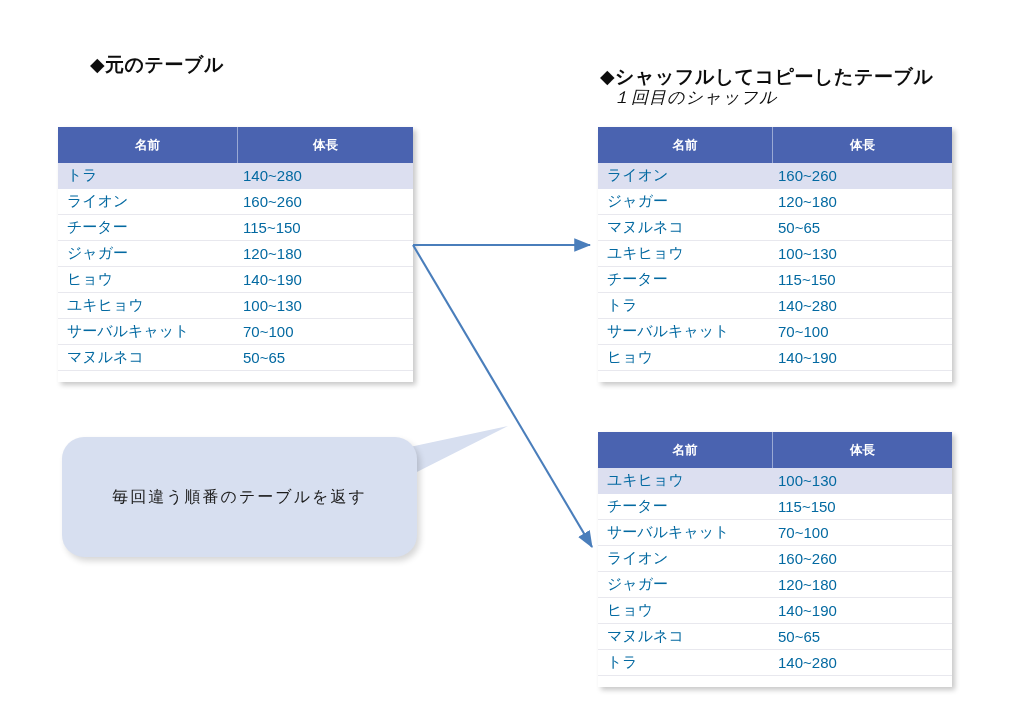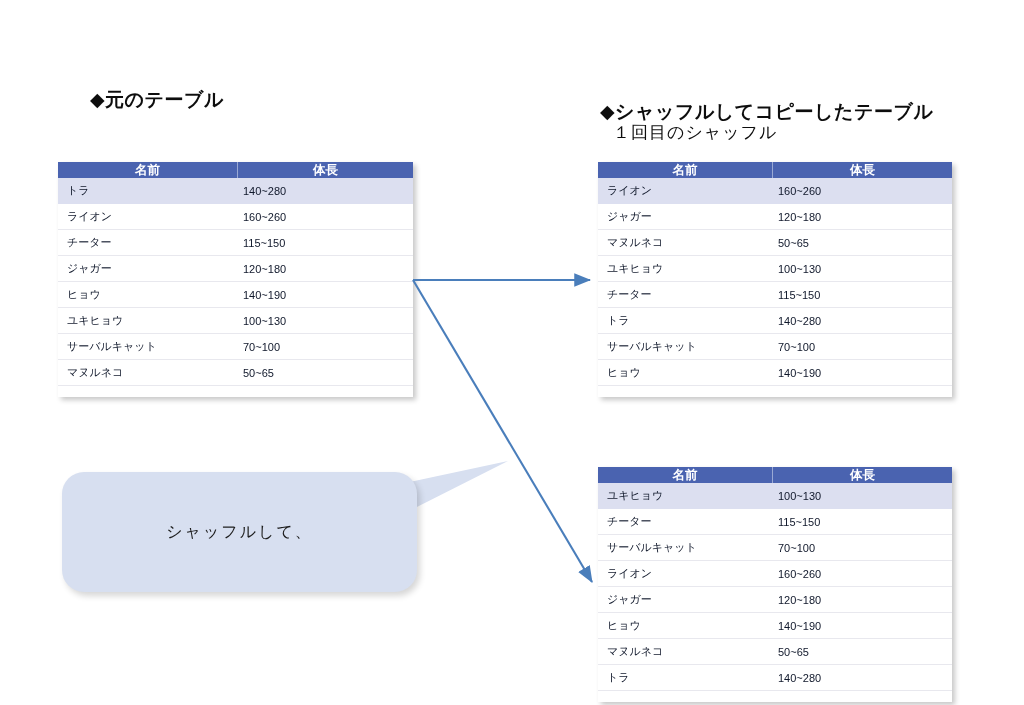--- a/index.html
+++ b/index.html
@@ -12,21 +12,20 @@
     height: 705px;
     position: relative;
     overflow: hidden;
     font-family: "Liberation Sans", "DejaVu Sans", sans-serif;
     color: #262626;
   }
 
   .canvas {
     position: absolute;
     inset: 0;
-    margin-top: 35px;
   }
 
   
   .section-title {
     position: absolute;
     font-size: 19px;
     font-weight: 700;
     color: #0d0d0d;
     letter-spacing: 0.5px;
     white-space: nowrap;
@@ -43,21 +42,21 @@
   
   .tbl {
     position: absolute;
     background: #ffffff;
     box-shadow: 3px 3px 5px rgba(0,0,0,0.22);
     border-collapse: collapse;
   }
   .tbl .hdr {
     display: flex;
     background: #4a63b0;
-    height: 16px;
+    height: 36px;
   }
   .tbl .hdr .cell {
     color: #ffffff;
     font-size: 12.5px;
     font-weight: 700;
     display: flex;
     align-items: center;
     justify-content: center;
     box-sizing: border-box;
   }
@@ -68,22 +67,22 @@
     display: flex;
     height: 25px;
     background: #ffffff;
     border-bottom: 1px solid #e8e8ee;
   }
   .tbl .row.alt {
     background: #dcdff0;
     border-bottom: 1px solid #dcdff0;
   }
   .tbl .row .cell {
-    font-size: 11px;
-    color: #0f172a;
+    font-size: 15px;
+    color: #0369a1;
     display: flex;
     align-items: center;
     box-sizing: border-box;
     padding-left: 9px;
     white-space: nowrap;
     overflow: hidden;
   }
   .tbl .pad {
     height: 11px;
     background: #ffffff;
@@ -136,21 +135,21 @@
 </style>
 </head>
 <body>
 
 <div class="canvas">
 
   <div class="section-title" style="left:90px; top:52px;">◆元のテーブル</div>
 
   <div class="section-title" style="left:600px; top:64px;">◆シャッフルしてコピーしたテーブル</div>
 
-  <div class="sub-title" style="left:613px; top:86px;">１回目のシャッフル</div>
+  <div class="sub-title" style="left:613px; top:86px;font-style:italic;">１回目のシャッフル</div>
 
 
   <div class="tbl" id="table-original">
     <div class="hdr">
       <div class="cell c1">名前</div>
       <div class="cell c2">体長</div>
     </div>
     <div>
         <div class="row alt">
           <div class="cell c1">トラ</div>
@@ -281,17 +280,17 @@
 
     <polygon points="405,448 405,478 508,426" fill="#d7dff0"></polygon>
 
     <line x1="413" y1="245" x2="590" y2="245" stroke="#4a7ebb" stroke-width="2.1" marker-end="url(#arrowhead)"></line>
 
     <line x1="413" y1="245" x2="592" y2="547" stroke="#4a7ebb" stroke-width="2.1" marker-end="url(#arrowhead)"></line>
   </svg>
 
   <div id="callout-box">
     <div class="txt">
-      <div>シャッフルして、</div>
+      <div>毎回違う順番のテーブルを返す</div>
     </div>
   </div>
 
 </div>
 
 </body></html>

